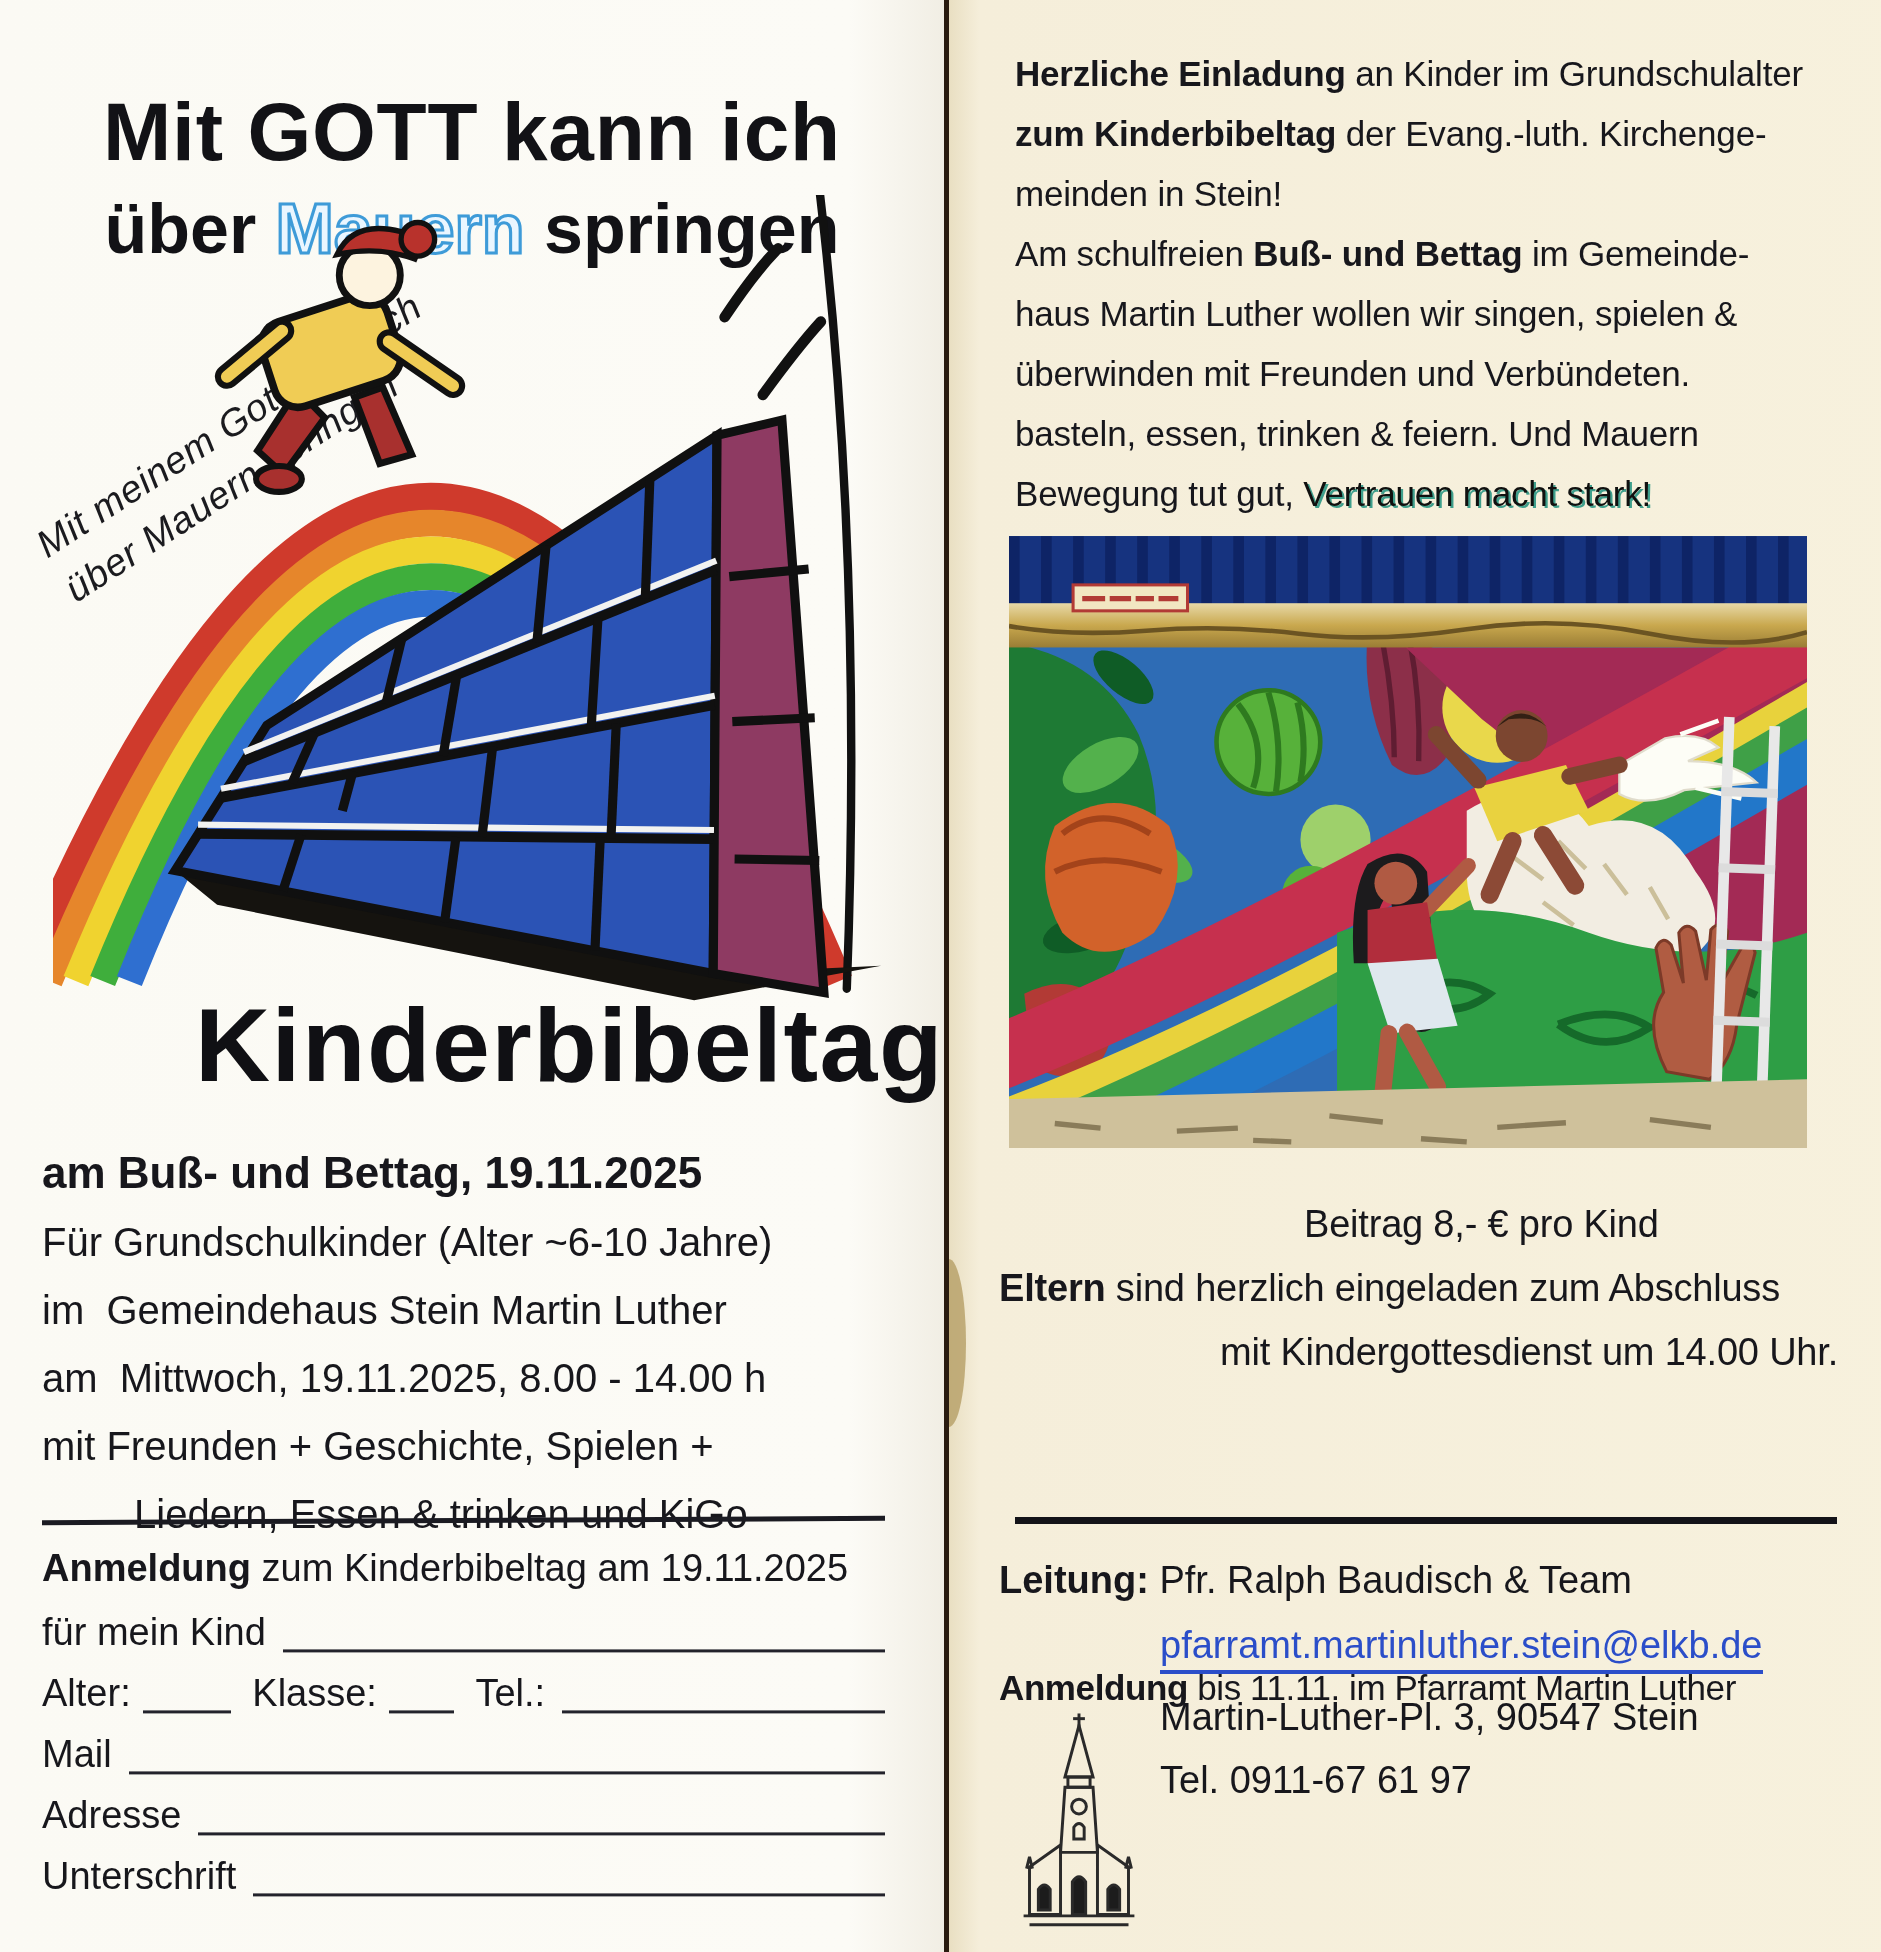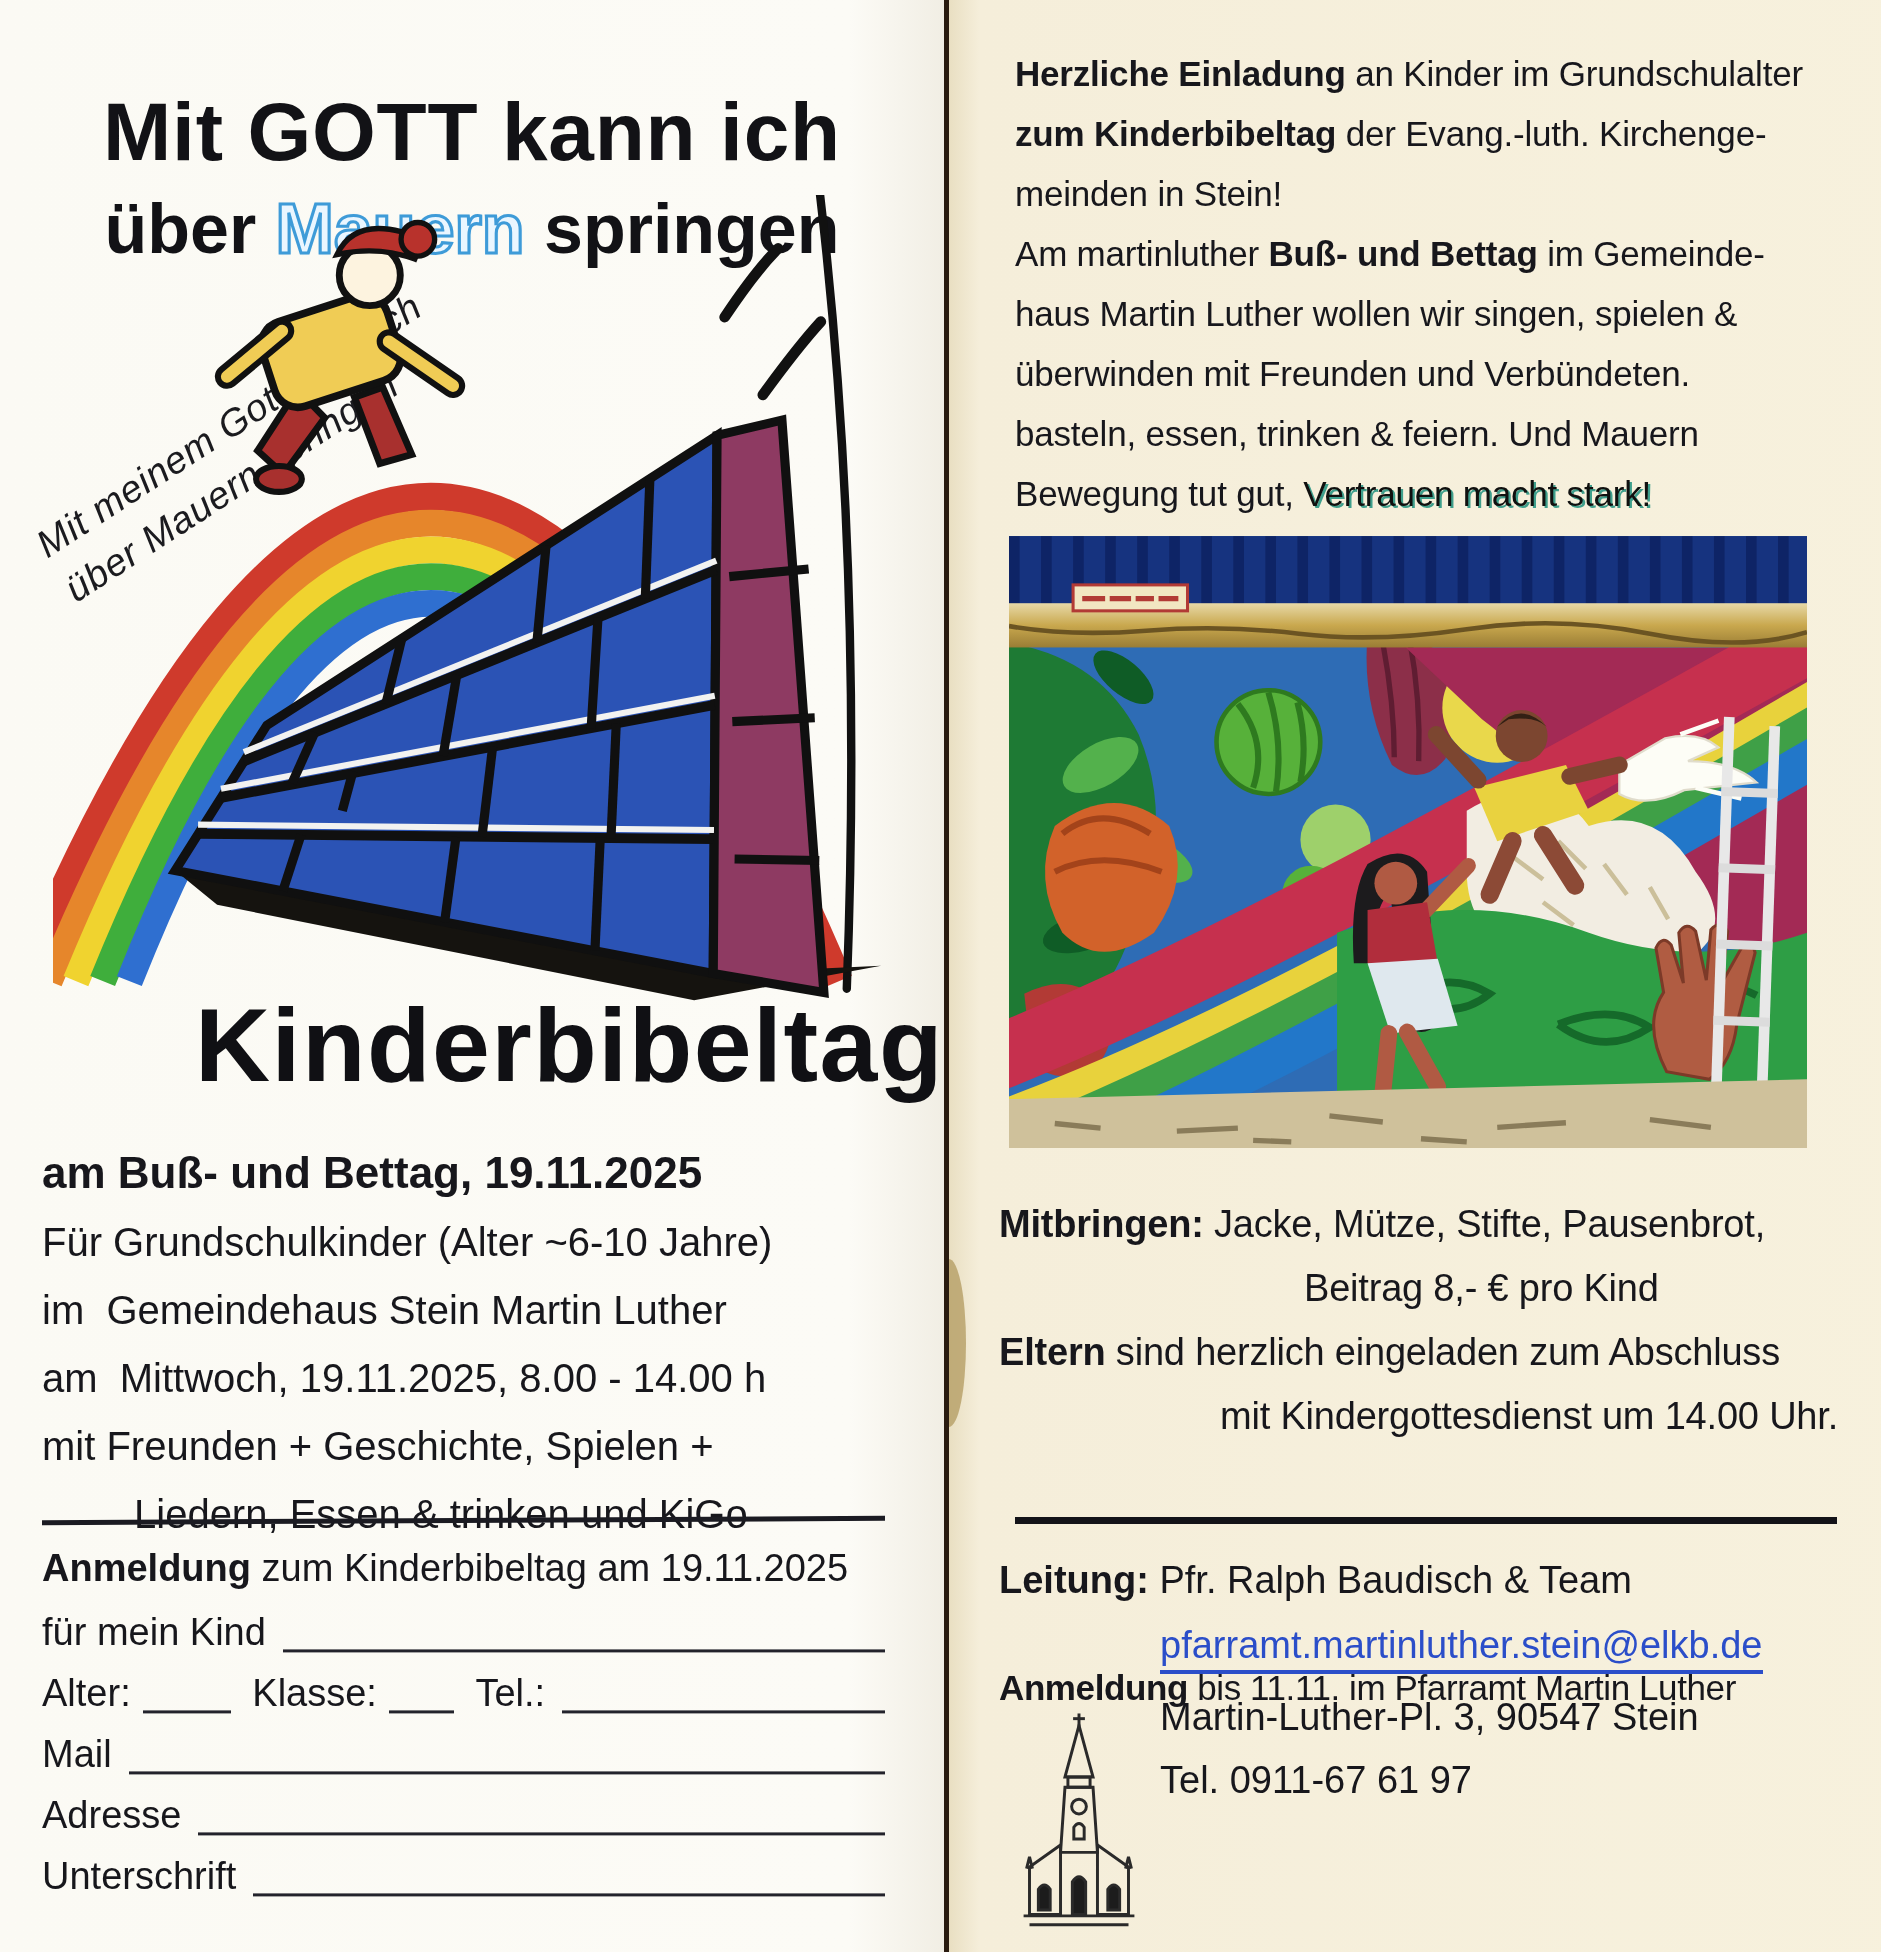--- a/index.html
+++ b/index.html
@@ -176,21 +176,21 @@
 
   <div class="spine"></div>
 
   <section class="panel right">
     <div class="bulge" style="position:absolute;left:0;"></div>
 
     <div class="intro">
       <div><b>Herzliche Einladung</b><span> an Kinder im Grundschulalter</span></div>
       <div><b>zum Kinderbibeltag</b><span> der Evang.-luth. Kirchenge-</span></div>
       <div>meinden in Stein!</div>
-      <div><span>Am martinluther </span><b>Buß- und Bettag</b><span> im Gemeinde-</span></div>
+      <div><span>Am schulfreien </span><b>Buß- und Bettag</b><span> im Gemeinde-</span></div>
       <div>haus Martin Luther wollen wir singen, spielen &amp;</div>
       <div>überwinden mit Freunden und Verbündeten.</div>
       <div>basteln, essen, trinken &amp; feiern. Und Mauern</div>
       <div><span>Bewegung tut gut, </span><span class="teal">Vertrauen macht stark!</span></div>
     </div>
 
     <svg class="mural" viewBox="0 0 1046 802" aria-hidden="true">
       <defs>
         <pattern id="stripes" width="42" height="92" patternUnits="userSpaceOnUse">
           <rect width="42" height="92" fill="#16337f"></rect>
@@ -280,21 +280,20 @@
       <rect width="1046" height="92" fill="url(#stripes)"></rect>
       <rect y="88" width="1046" height="58" fill="url(#gold)"></rect>
       <path d="M 0 118 q 80 14 180 6 t 200 4 t 220 -6 t 240 6 t 206 -2" stroke="#6b5422" stroke-width="6" fill="none"></path>
       <g>
         <rect x="84" y="64" width="150" height="34" fill="#f2e6c2" stroke="#b23a35" stroke-width="4"></rect>
         <path d="M 96 82 h 30 M 132 82 h 28 M 166 82 h 24 M 196 82 h 26" stroke="#b23a35" stroke-width="7"></path>
       </g>
     </svg>
 
     <div class="mit">
-      <div><b>Mitbringen:</b><span>  Jacke, Mütze, Stifte, Pausenbrot,</span></div>
       <div class="fee">Beitrag 8,- € pro Kind</div>
       <div><b>Eltern</b><span> sind herzlich eingeladen zum Abschluss</span></div>
       <div class="ind">mit Kindergottesdienst um 14.00 Uhr.</div>
     </div>
   </section>
 
   <div class="rule rule-right"></div>
 
   <section class="panel right" style="background:none;pointer-events:none;">
     <div class="leitung"><b>Leitung:</b><span> Pfr. Ralph Baudisch &amp; Team</span></div>

